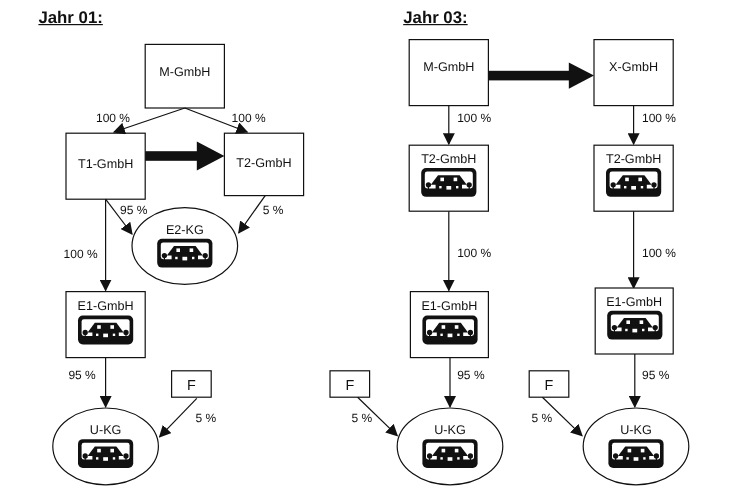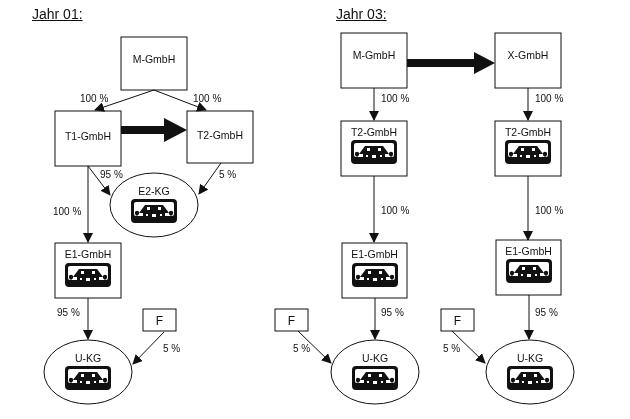--- a/index.html
+++ b/index.html
@@ -1,19 +1,19 @@
 <!DOCTYPE html>
 <html><head>
 <meta charset="utf-8">
 <style>
   html, body { margin: 0; padding: 0; background: #ffffff; }
   body { width: 630px; height: 419px; position: relative; overflow: hidden;
          font-family: "Liberation Sans", sans-serif; color: #111; }
   svg { position: absolute; left: 0; top: 0; }
-  .title { position: absolute; font-weight: normal; font-size: 14px; text-decoration: underline; }
+  .title { position: absolute; font-weight: bold; font-size: 14px; text-decoration: underline; }
   .node-label { font-family: "Liberation Sans", sans-serif; font-size: 10.5px; fill: #111; }
   .pct { font-family: "Liberation Sans", sans-serif; font-size: 10px; fill: #111; }
   .f-label { font-family: "Liberation Sans", sans-serif; font-size: 12px; fill: #111; }
 </style>
 </head>
 <body>
 
 <div class="title" style="left:32px; top:6px;">Jahr 01:</div>
 <div class="title" style="left:336px; top:6px;">Jahr 03:</div>
 

